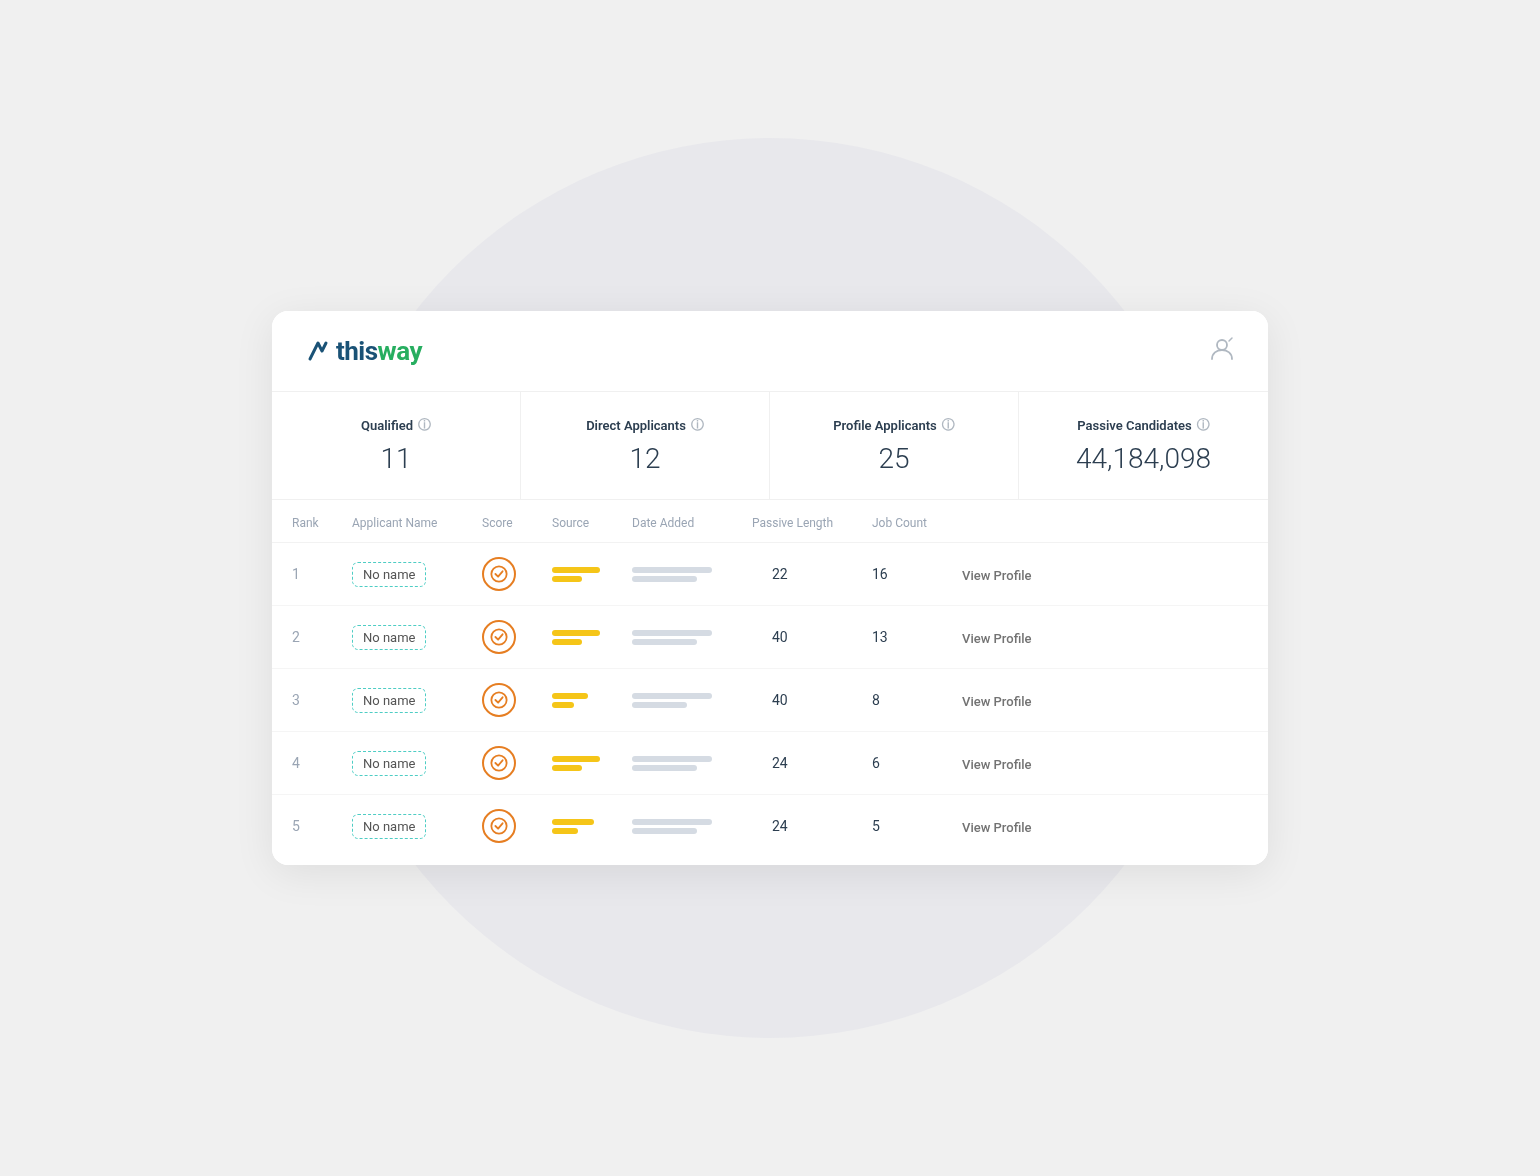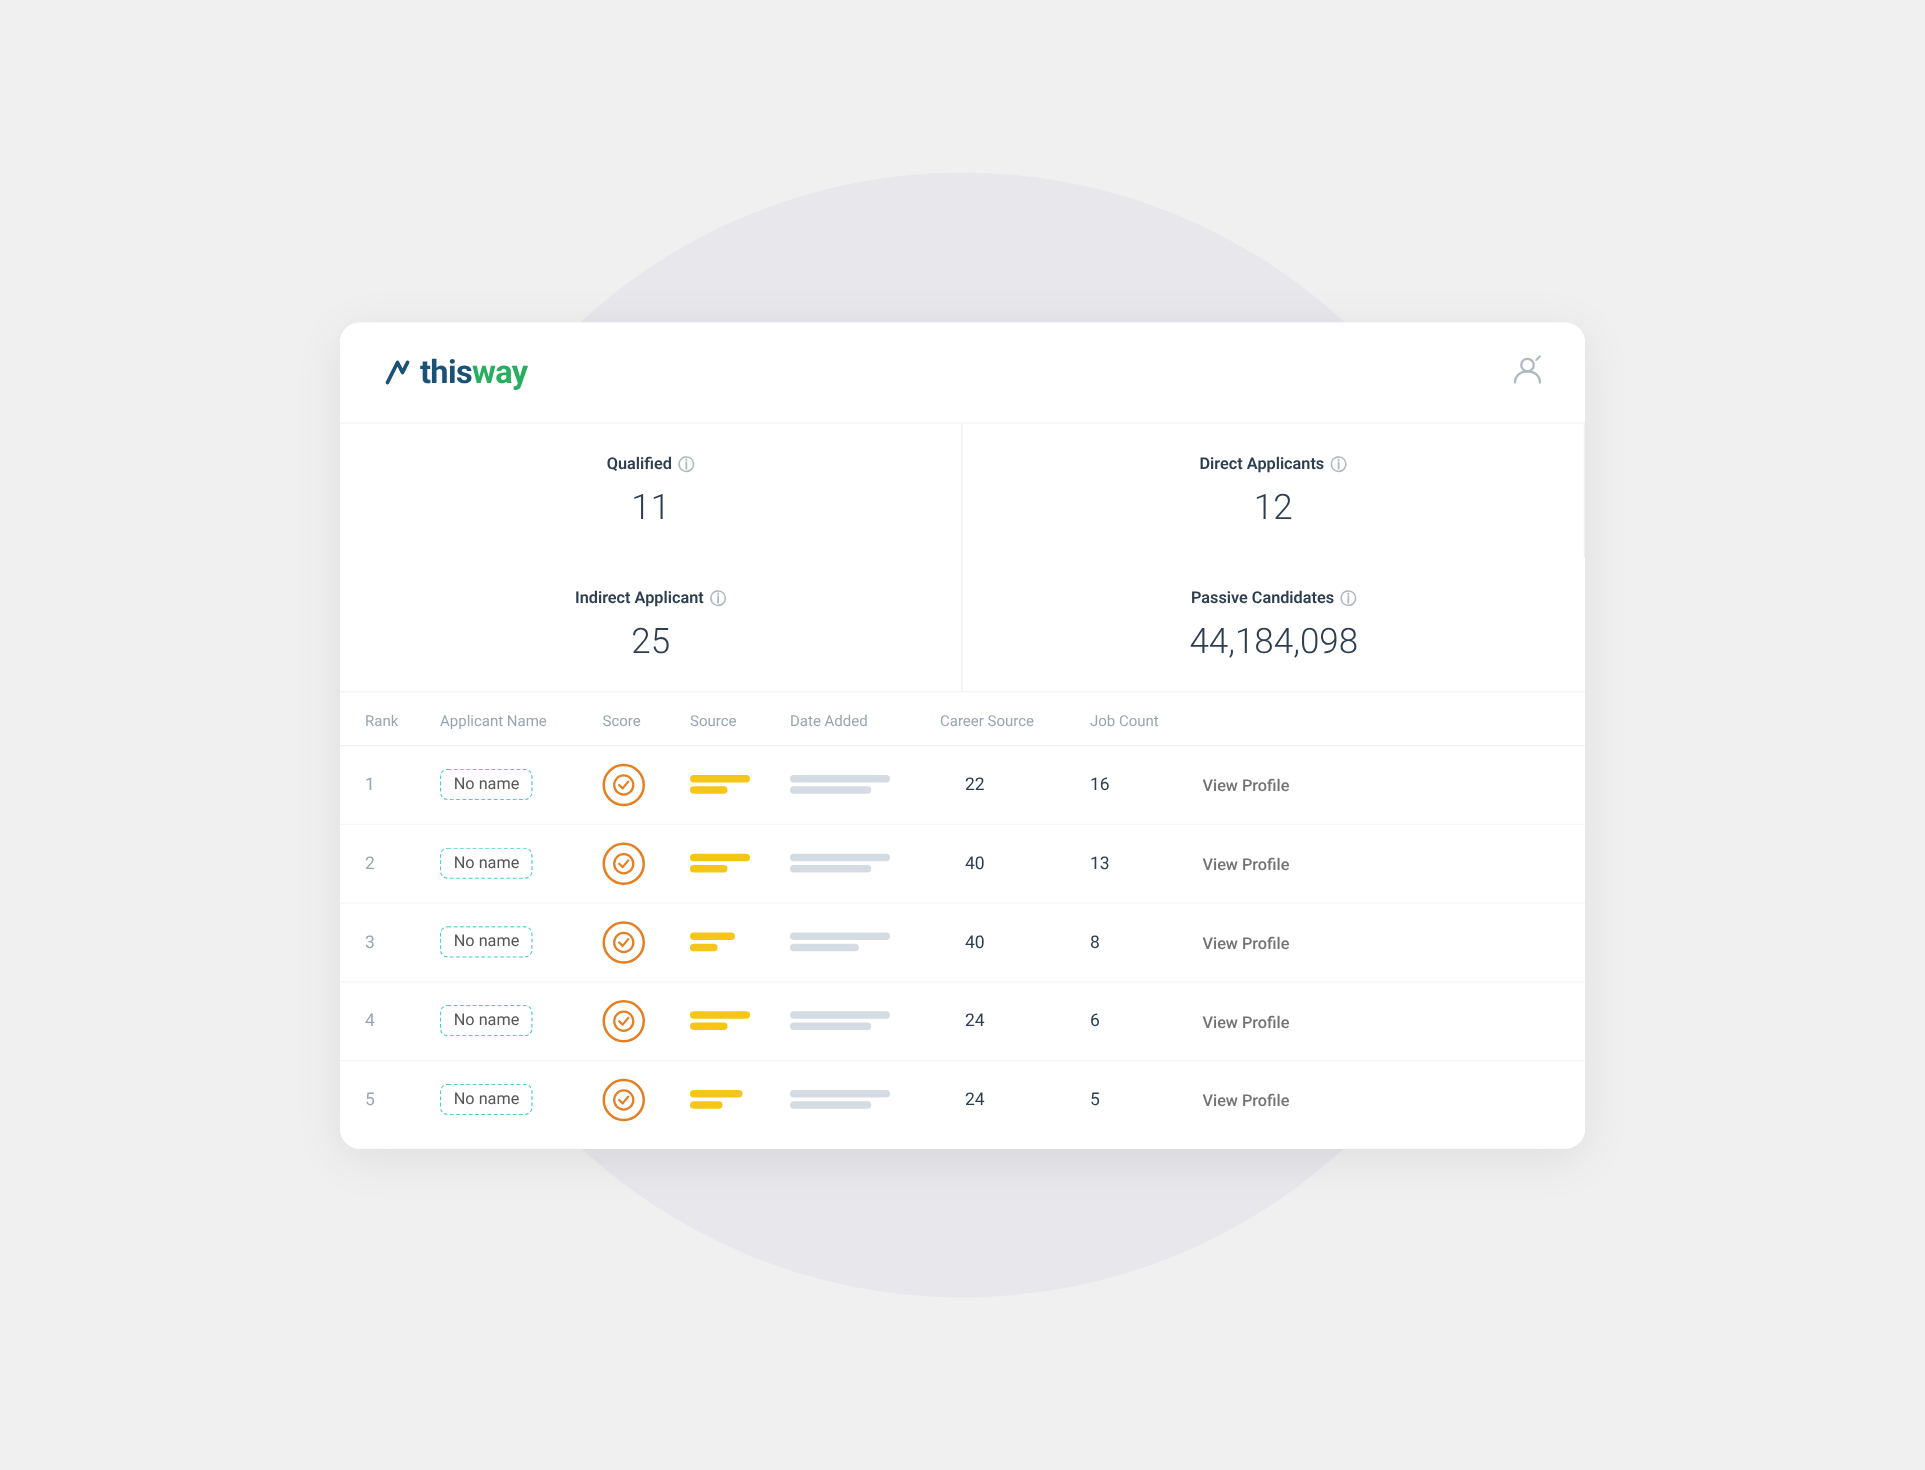--- a/index.html
+++ b/index.html
@@ -73,21 +73,21 @@
       color: #27ae60;
     }
 
     .user-icon {
       color: #b0b8c1;
     }
 
     
     .stats-row {
       display: grid;
-      grid-template-columns: 1fr 1fr;
+      grid-template-columns: 1fr 1fr 1fr 1fr;
       border-bottom: 1px solid #f0f0f0;
       background: #fff;
     }
 
     .stat-item {
       padding: 24px 20px;
       text-align: center;
       border-right: 1px solid #f0f0f0;
     }
 
@@ -275,42 +275,42 @@
     </div>
     <div class="stat-item">
       <div class="stat-label">
         <span>Direct Applicants</span>
         <span class="info-icon">ⓘ</span>
       </div>
       <div class="stat-value">12</div>
     </div>
     <div class="stat-item">
       <div class="stat-label">
-        <span>Indirect Applicant</span>
+        <span>Profile Applicants</span>
         <span class="info-icon">ⓘ</span>
       </div>
       <div class="stat-value">25</div>
     </div>
     <div class="stat-item">
       <div class="stat-label">
         <span>Passive Candidates</span>
         <span class="info-icon">ⓘ</span>
       </div>
       <div class="stat-value">44,184,098</div>
     </div>
   </div>
 
   <div class="table-section">
     <div class="table-header">
       <div class="col-header">Rank</div>
       <div class="col-header">Applicant Name</div>
       <div class="col-header">Score</div>
       <div class="col-header">Source</div>
       <div class="col-header">Date Added</div>
-      <div class="col-header">Career Source</div>
+      <div class="col-header">Passive Length</div>
       <div class="col-header">Job Count</div>
       <div class="col-header"></div>
     </div>
 
     <div class="table-row">
       <div class="rank-num">1</div>
       <div><span class="name-badge">No name</span></div>
       <div>
         <div class="score-circle">
           <svg class="checkmark-svg" viewBox="0 0 20 20" fill="none">

